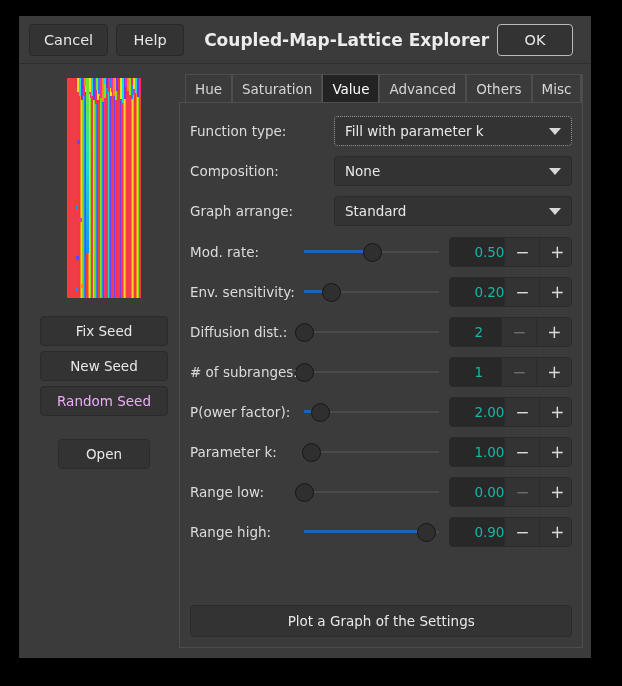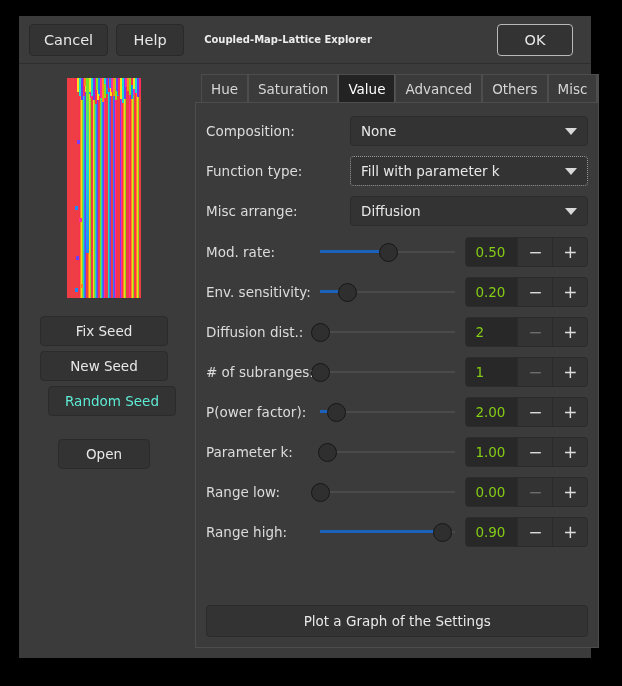--- a/index.html
+++ b/index.html
@@ -52,21 +52,21 @@
     box-sizing: border-box;
   }
   .tbtn.ok {
     margin-right: 8px;
     margin-left: auto;
     min-width: 76px;
     border: 1px solid #b9b9b9;
   }
   .title-text {
     color: #ececec;
-    font-size: 10px;
+    font-size: 17px;
     font-weight: bold;
     margin-left: 12px;
     white-space: nowrap;
   }
 
   
   .body {
     flex: 1 1 auto;
     display: flex;
     padding: 8px 10px 10px 10px;
@@ -121,36 +121,35 @@
     color: #e8e8e8;
     border: 1px solid #2b2b2b;
     border-radius: 4px;
     font-size: 13.5px;
     font-family: "DejaVu Sans", sans-serif;
     margin-bottom: 5px;
     cursor: pointer;
     box-sizing: border-box;
   }
   .lbtn.disabled {
-    color: #5eead4;
+    color: #f0abfc;
     cursor: default;
-    margin-left: 8px;
   }
   .filebtns {
     margin-top: 18px;
     width: 92px;
   }
   .filebtns .lbtn { height: 30px; margin-bottom: 6px; }
 
   
   .rightcol {
     flex: 1 1 auto;
     display: flex;
     flex-direction: column;
-    margin-left: 16px;
+    margin-left: 0;
   }
 
   .tabbar {
     display: flex;
     align-items: flex-end;
     height: 30px;
     padding-left: 6px;
     box-sizing: border-box;
   }
   .tab {
@@ -289,25 +288,25 @@
     display: flex;
     border: 1px solid #2b2b2b;
     border-radius: 4px;
     overflow: hidden;
     background: #333333;
     box-sizing: border-box;
   }
   .spin .val {
     flex: 1 1 auto;
     background: #282828;
-    color: #84cc16;
+    color: #14b8a6;
     font-size: 13.5px;
     display: flex;
     align-items: center;
-    padding-left: 9px;
+    padding-left: 24px;
     box-sizing: border-box;
   }
   .spin .sb {
     width: 34px;
     flex: 0 0 34px;
     background: #333333;
     border-left: 1px solid #2b2b2b;
     color: #dcdcdc;
     font-size: 17px;
     display: flex;
@@ -472,39 +471,39 @@
           <div class="tab active">Value</div>
           <div class="tab">Advanced</div>
           <div class="tab">Others</div>
           <div class="tab">Misc</div>
           <div class="tabfill"></div>
         </div>
 
       <div class="panel">
 
         <div class="row">
+          <span class="rlabel">Function type:</span>
+          <div class="combo focused">
+            <span>Fill with parameter k</span>
+            <span class="caret"></span>
+          </div>
+        </div>
+
+        <div class="row">
           <span class="rlabel">Composition:</span>
           <div class="combo">
             <span>None</span>
             <span class="caret"></span>
           </div>
         </div>
 
         <div class="row">
-          <span class="rlabel">Function type:</span>
-          <div class="combo focused">
-            <span>Fill with parameter k</span>
-            <span class="caret"></span>
-          </div>
-        </div>
-
-        <div class="row">
-          <span class="rlabel">Misc arrange:</span>
+          <span class="rlabel">Graph arrange:</span>
           <div class="combo">
-            <span>Diffusion</span>
+            <span>Standard</span>
             <span class="caret"></span>
           </div>
         </div>
 
 
         <div id="sliders">
             <div class="srow">
               <span class="slabel">Mod. rate:</span>
               <div class="slider">
                 <div class="track"></div>

